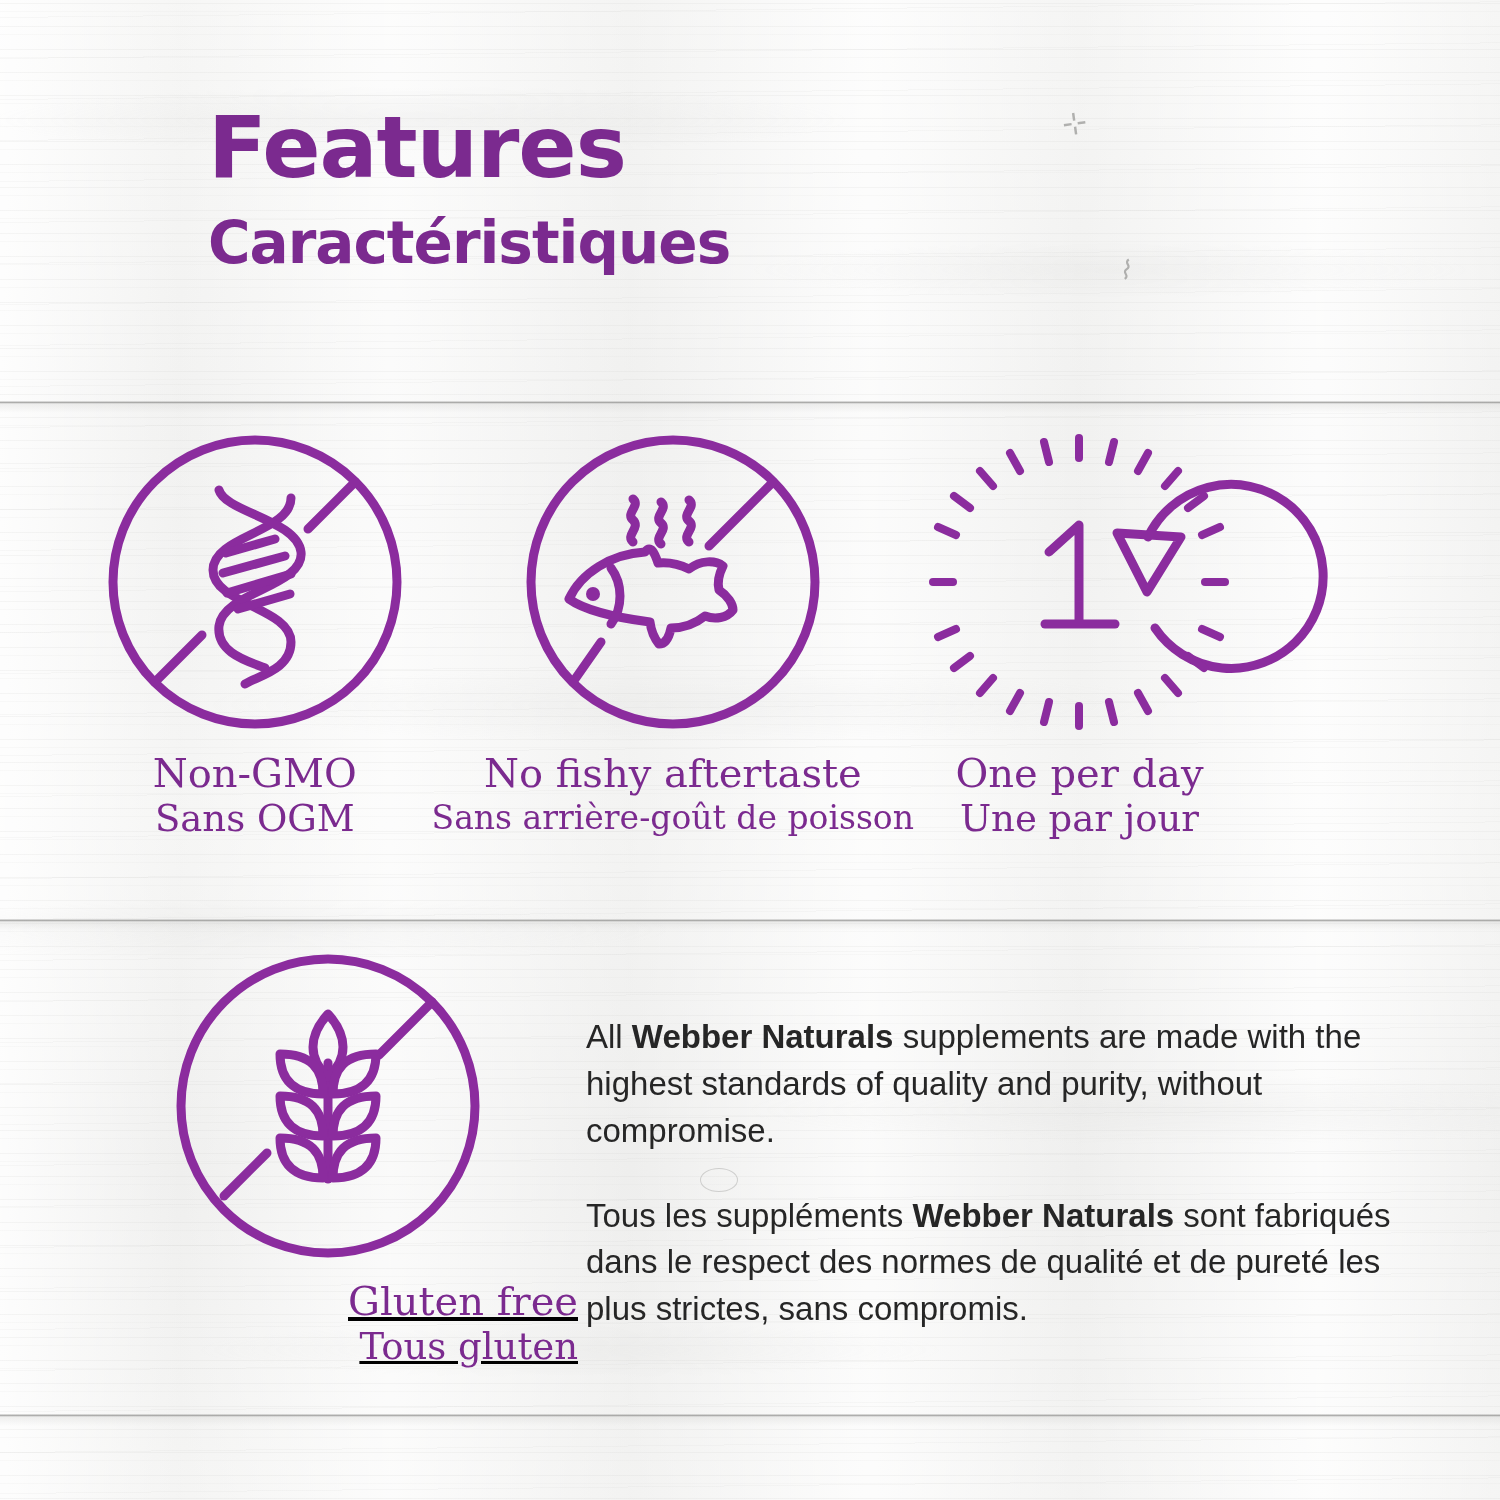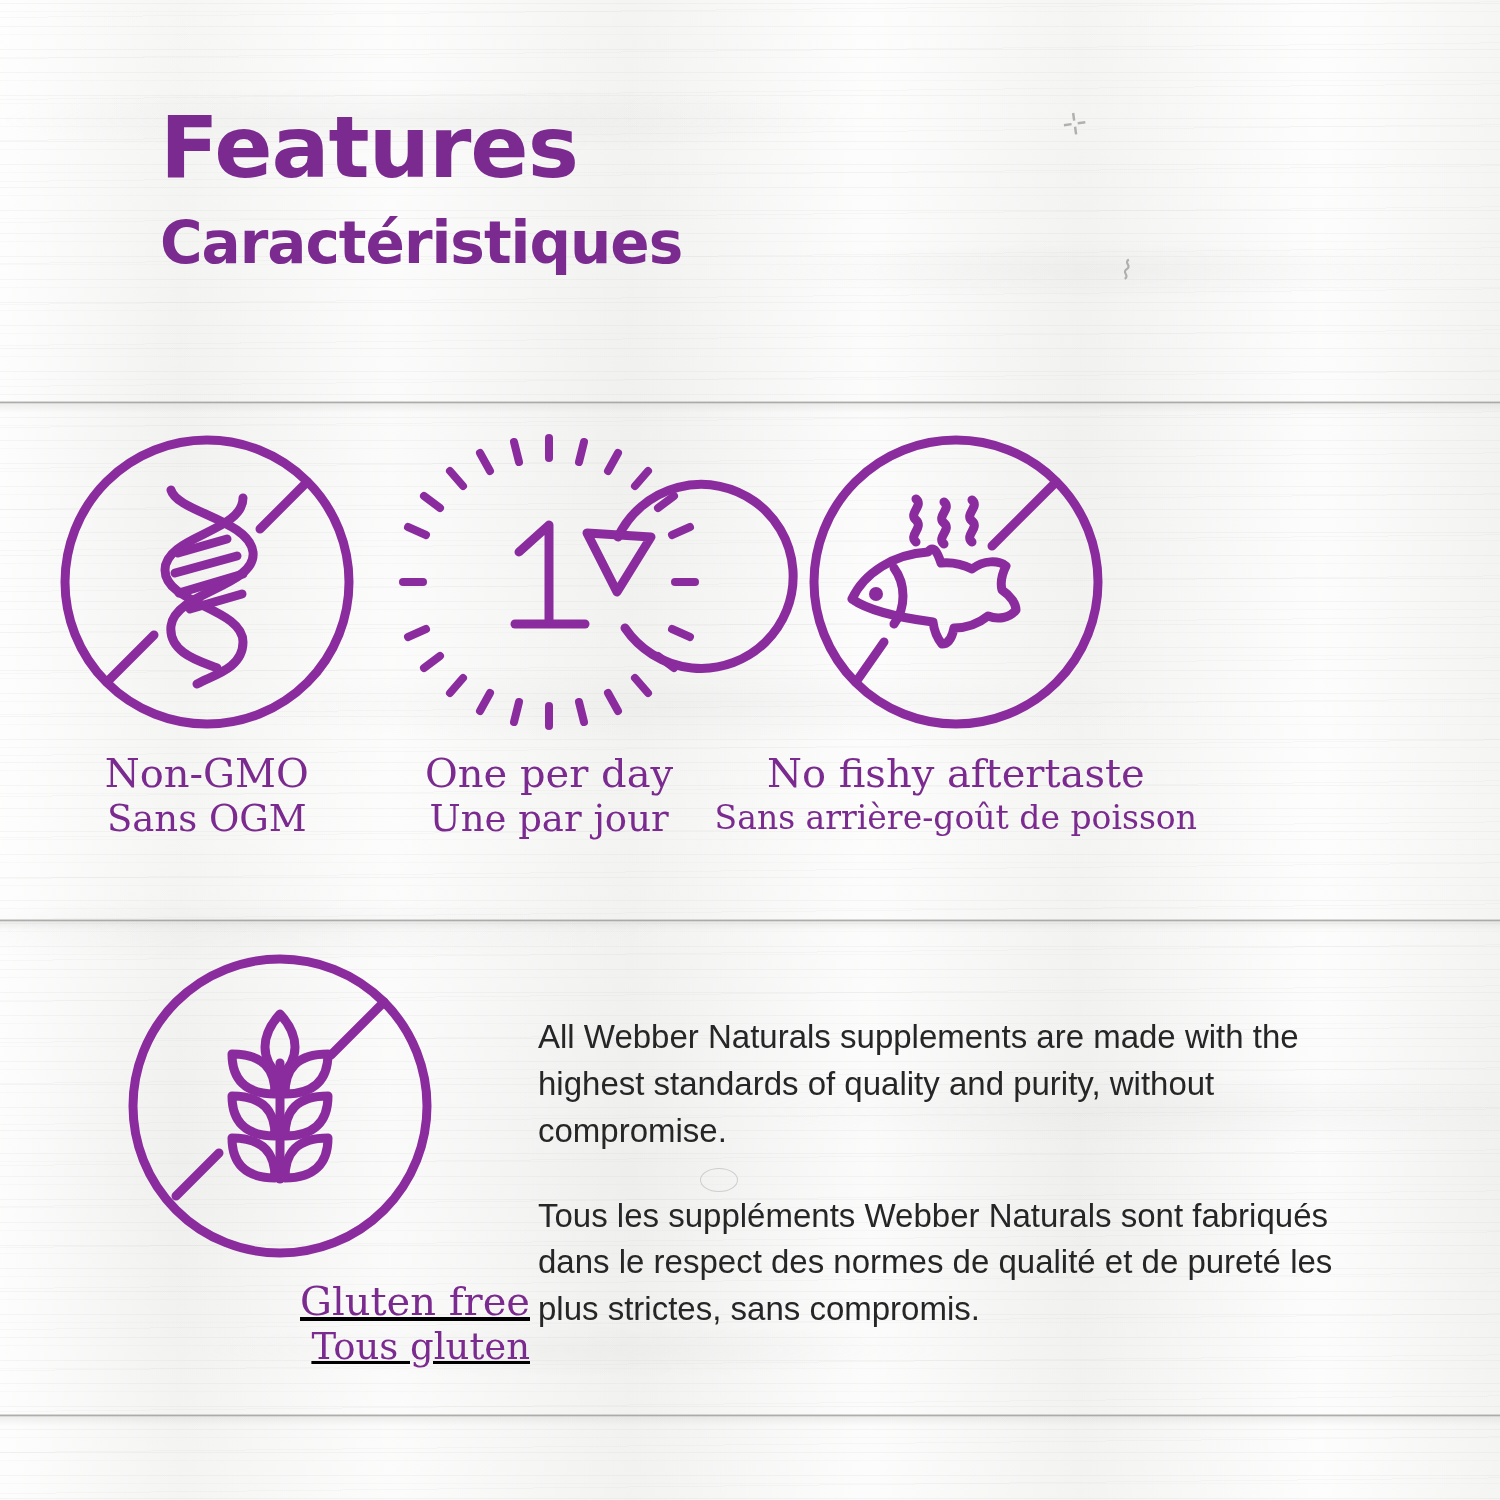--- a/index.html
+++ b/index.html
@@ -115,20 +115,21 @@
   .knot-ring {
     position: absolute;
     border-radius: 50%;
     border: 1px solid rgba(176,176,174,0.55);
   }
 
   
   .content {
     position: absolute;
     inset: 0;
+    margin-left: 48px;
   }
 
   
   .title-block {
     position: absolute;
     left: 160px;
     top: 104px;
     width: 1200px;
   }
   .title-line {
@@ -219,21 +220,21 @@
     padding-top: 62px;
   }
   .para {
     color: #262626;
     font-family: "Liberation Sans", sans-serif;
     font-size: 33px;
     line-height: 1.42;
     margin: 0 0 38px 0;
   }
   .para:last-child { margin-bottom: 0; }
-  .para b { font-weight: normal; text-align: right; }
+  .para b { font-weight: bold; text-align: right; }
 
   svg { display: block; overflow: visible; }
 </style>
 </head>
 <body>
 
 <div class="stage">
 
   <div class="wood-base"></div>
   <div class="wood-grain"></div>
@@ -275,20 +276,60 @@
               <line x1="121" y1="121" x2="170" y2="107"></line>
               <line x1="118" y1="141" x2="180" y2="124"></line>
               <line x1="122" y1="161" x2="186" y2="142"></line>
               <line x1="133" y1="177" x2="185" y2="162"></line>
             </g>
           </svg>
         </div>
         <div class="labels">
           <div class="label-primary">Non-GMO</div>
           <div class="label-secondary">Sans OGM</div>
+        </div>
+      </div>
+
+      <div class="feature col-2">
+        <div class="icon-wrap">
+          <svg width="300" height="300" viewBox="0 0 300 300">
+            <g fill="none" stroke="#8b2c9e" stroke-width="9" stroke-linecap="round" stroke-linejoin="round">
+
+              <circle cx="150" cy="150" r="142"></circle>
+
+              <line x1="250" y1="50" x2="186" y2="114"></line>
+
+              <line x1="78" y1="210" x2="50" y2="250"></line>
+
+              <path d="M110 110 C102 103 118 96 110 88 C102 81 118 74 110 67"></path>
+              <path d="M138 112 C130 105 146 98 138 91 C130 84 146 77 138 70"></path>
+              <path d="M166 110 C158 103 174 96 166 89 C158 82 174 75 166 68"></path>
+
+              <path d="M46 167
+                       C58 141 88 122 122 120
+                       C128 112 132 122 135 131
+                       C145 130 156 132 166 137
+                       C178 128 192 128 200 134
+                       C196 142 194 150 196 158
+                       C205 164 210 172 210 178
+                       C204 186 192 188 182 184
+                       C172 192 160 196 148 196
+                       C146 206 142 212 136 212
+                       C131 206 128 198 127 190
+                       C96 186 64 180 46 167 Z"></path>
+
+              <path d="M88 136 C100 152 100 176 88 192"></path>
+
+              <circle cx="70" cy="162" r="7" fill="#8b2c9e" stroke="none"></circle>
+            </g>
+          </svg>
+        </div>
+        <div class="labels">
+          <div class="label-primary">No fishy aftertaste</div>
+          <div class="label-secondary small">Sans arrière-goût de poisson</div>
         </div>
       </div>
 
       <div class="feature col-3">
         <div class="icon-wrap">
           <svg width="300" height="300" viewBox="0 0 300 300">
             <g fill="none" stroke="#8b2c9e" stroke-width="9" stroke-linecap="round" stroke-linejoin="round">
 
               <path d="M226 196 A92 92 0 1 0 219 105"></path>
 
@@ -325,60 +366,20 @@
               <line x1="115" y1="10" x2="120" y2="30"></line>
             </g>
           </svg>
         </div>
         <div class="labels">
           <div class="label-primary">One per day</div>
           <div class="label-secondary">Une par jour</div>
         </div>
       </div>
 
-      <div class="feature col-2">
-        <div class="icon-wrap">
-          <svg width="300" height="300" viewBox="0 0 300 300">
-            <g fill="none" stroke="#8b2c9e" stroke-width="9" stroke-linecap="round" stroke-linejoin="round">
-
-              <circle cx="150" cy="150" r="142"></circle>
-
-              <line x1="250" y1="50" x2="186" y2="114"></line>
-
-              <line x1="78" y1="210" x2="50" y2="250"></line>
-
-              <path d="M110 110 C102 103 118 96 110 88 C102 81 118 74 110 67"></path>
-              <path d="M138 112 C130 105 146 98 138 91 C130 84 146 77 138 70"></path>
-              <path d="M166 110 C158 103 174 96 166 89 C158 82 174 75 166 68"></path>
-
-              <path d="M46 167
-                       C58 141 88 122 122 120
-                       C128 112 132 122 135 131
-                       C145 130 156 132 166 137
-                       C178 128 192 128 200 134
-                       C196 142 194 150 196 158
-                       C205 164 210 172 210 178
-                       C204 186 192 188 182 184
-                       C172 192 160 196 148 196
-                       C146 206 142 212 136 212
-                       C131 206 128 198 127 190
-                       C96 186 64 180 46 167 Z"></path>
-
-              <path d="M88 136 C100 152 100 176 88 192"></path>
-
-              <circle cx="70" cy="162" r="7" fill="#8b2c9e" stroke="none"></circle>
-            </g>
-          </svg>
-        </div>
-        <div class="labels">
-          <div class="label-primary">No fishy aftertaste</div>
-          <div class="label-secondary small">Sans arrière-goût de poisson</div>
-        </div>
-      </div>
-
     </div>
 
     <div class="bottom">
 
       <div class="bottom-left">
         <div class="icon-wrap">
           <svg width="310" height="310" viewBox="0 0 310 310">
             <g fill="none" stroke="#8b2c9e" stroke-width="9" stroke-linecap="round" stroke-linejoin="round">
 
               <circle cx="155" cy="155" r="147"></circle>

